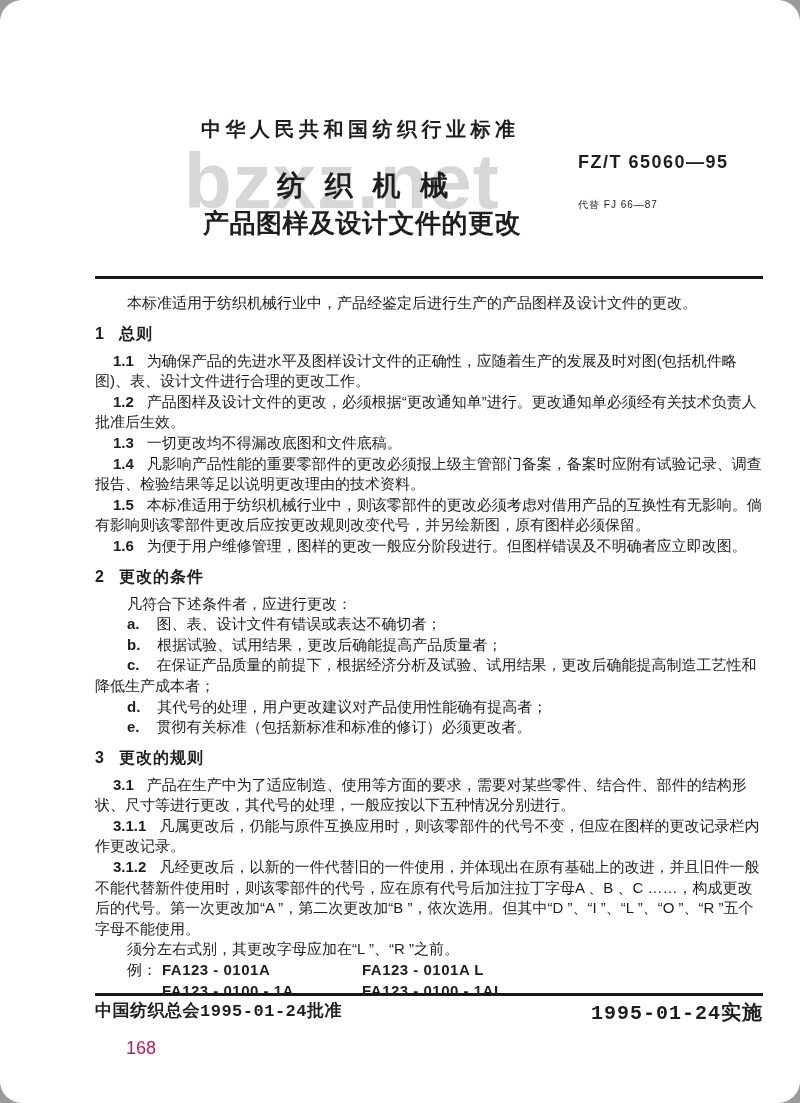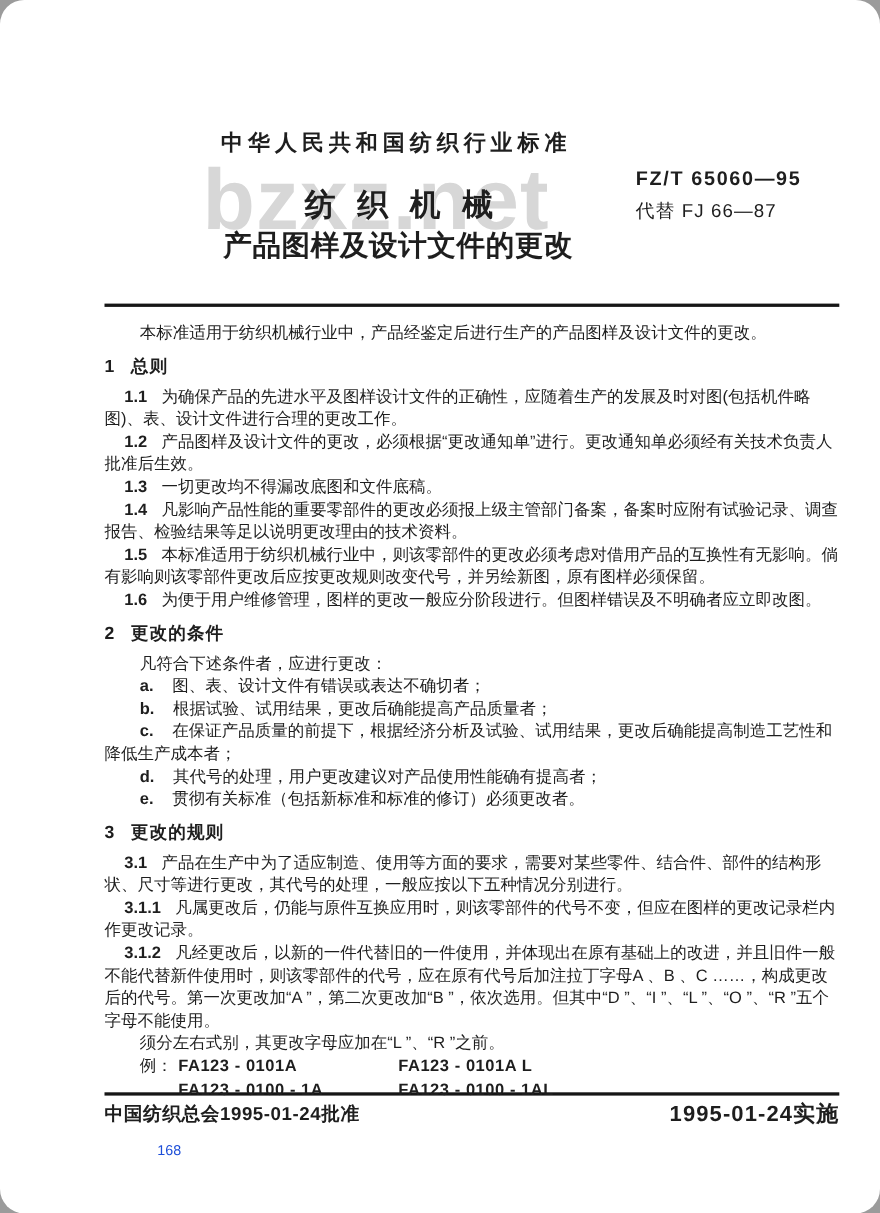--- a/index.html
+++ b/index.html
@@ -52,22 +52,22 @@
   .hdr-code {
     position: absolute;
     left: 578px; top: 152px;
     font-size: 18px;
     font-weight: bold;
     letter-spacing: 1.5px;
     z-index: 1;
   }
   .hdr-replaces {
     position: absolute;
-    left: 578px; top: 180px;
-    font-size: 17px;
+    left: 578px; top: 198px;
+    font-size: 10px;
     letter-spacing: 1px;
     z-index: 1;
   }
   .rule {
     position: absolute;
     left: 95px;
     width: 668px;
     height: 3px;
     background: #161616;
   }
@@ -103,30 +103,31 @@
   .ex-label { width: 35px; flex: 0 0 35px; }
   .ex-left { width: 200px; flex: 0 0 200px; font-weight: bold; letter-spacing: 0.5px; }
   .ex-right { font-weight: bold; letter-spacing: 0.5px; }
   
   .footer {
     position: absolute;
     left: 95px; top: 999px;
     width: 668px;
     display: flex;
     justify-content: space-between;
-    align-items: center;
+    align-items: flex-start;
     z-index: 1;
+    font-family: Liberation Mono, monospace;
   }
   .f-left  { font-size: 17px; font-weight: bold; letter-spacing: 0.5px; }
   .f-right { font-size: 20px; font-weight: bold; letter-spacing: 1px; }
   .page-num {
     position: absolute;
-    left: 143px; top: 1038px;
-    font-size: 13px;
-    color: #1d4ed8;
+    left: 126px; top: 1038px;
+    font-size: 18px;
+    color: #be185d;
   }
 </style>
 </head>
 <body>
 
 <div class="page">
 
   <div class="watermark">bzxz.net</div>
   <div class="hdr-type">中华人民共和国纺织行业标准</div>
   <div class="hdr-code">FZ/T 65060—95</div>

